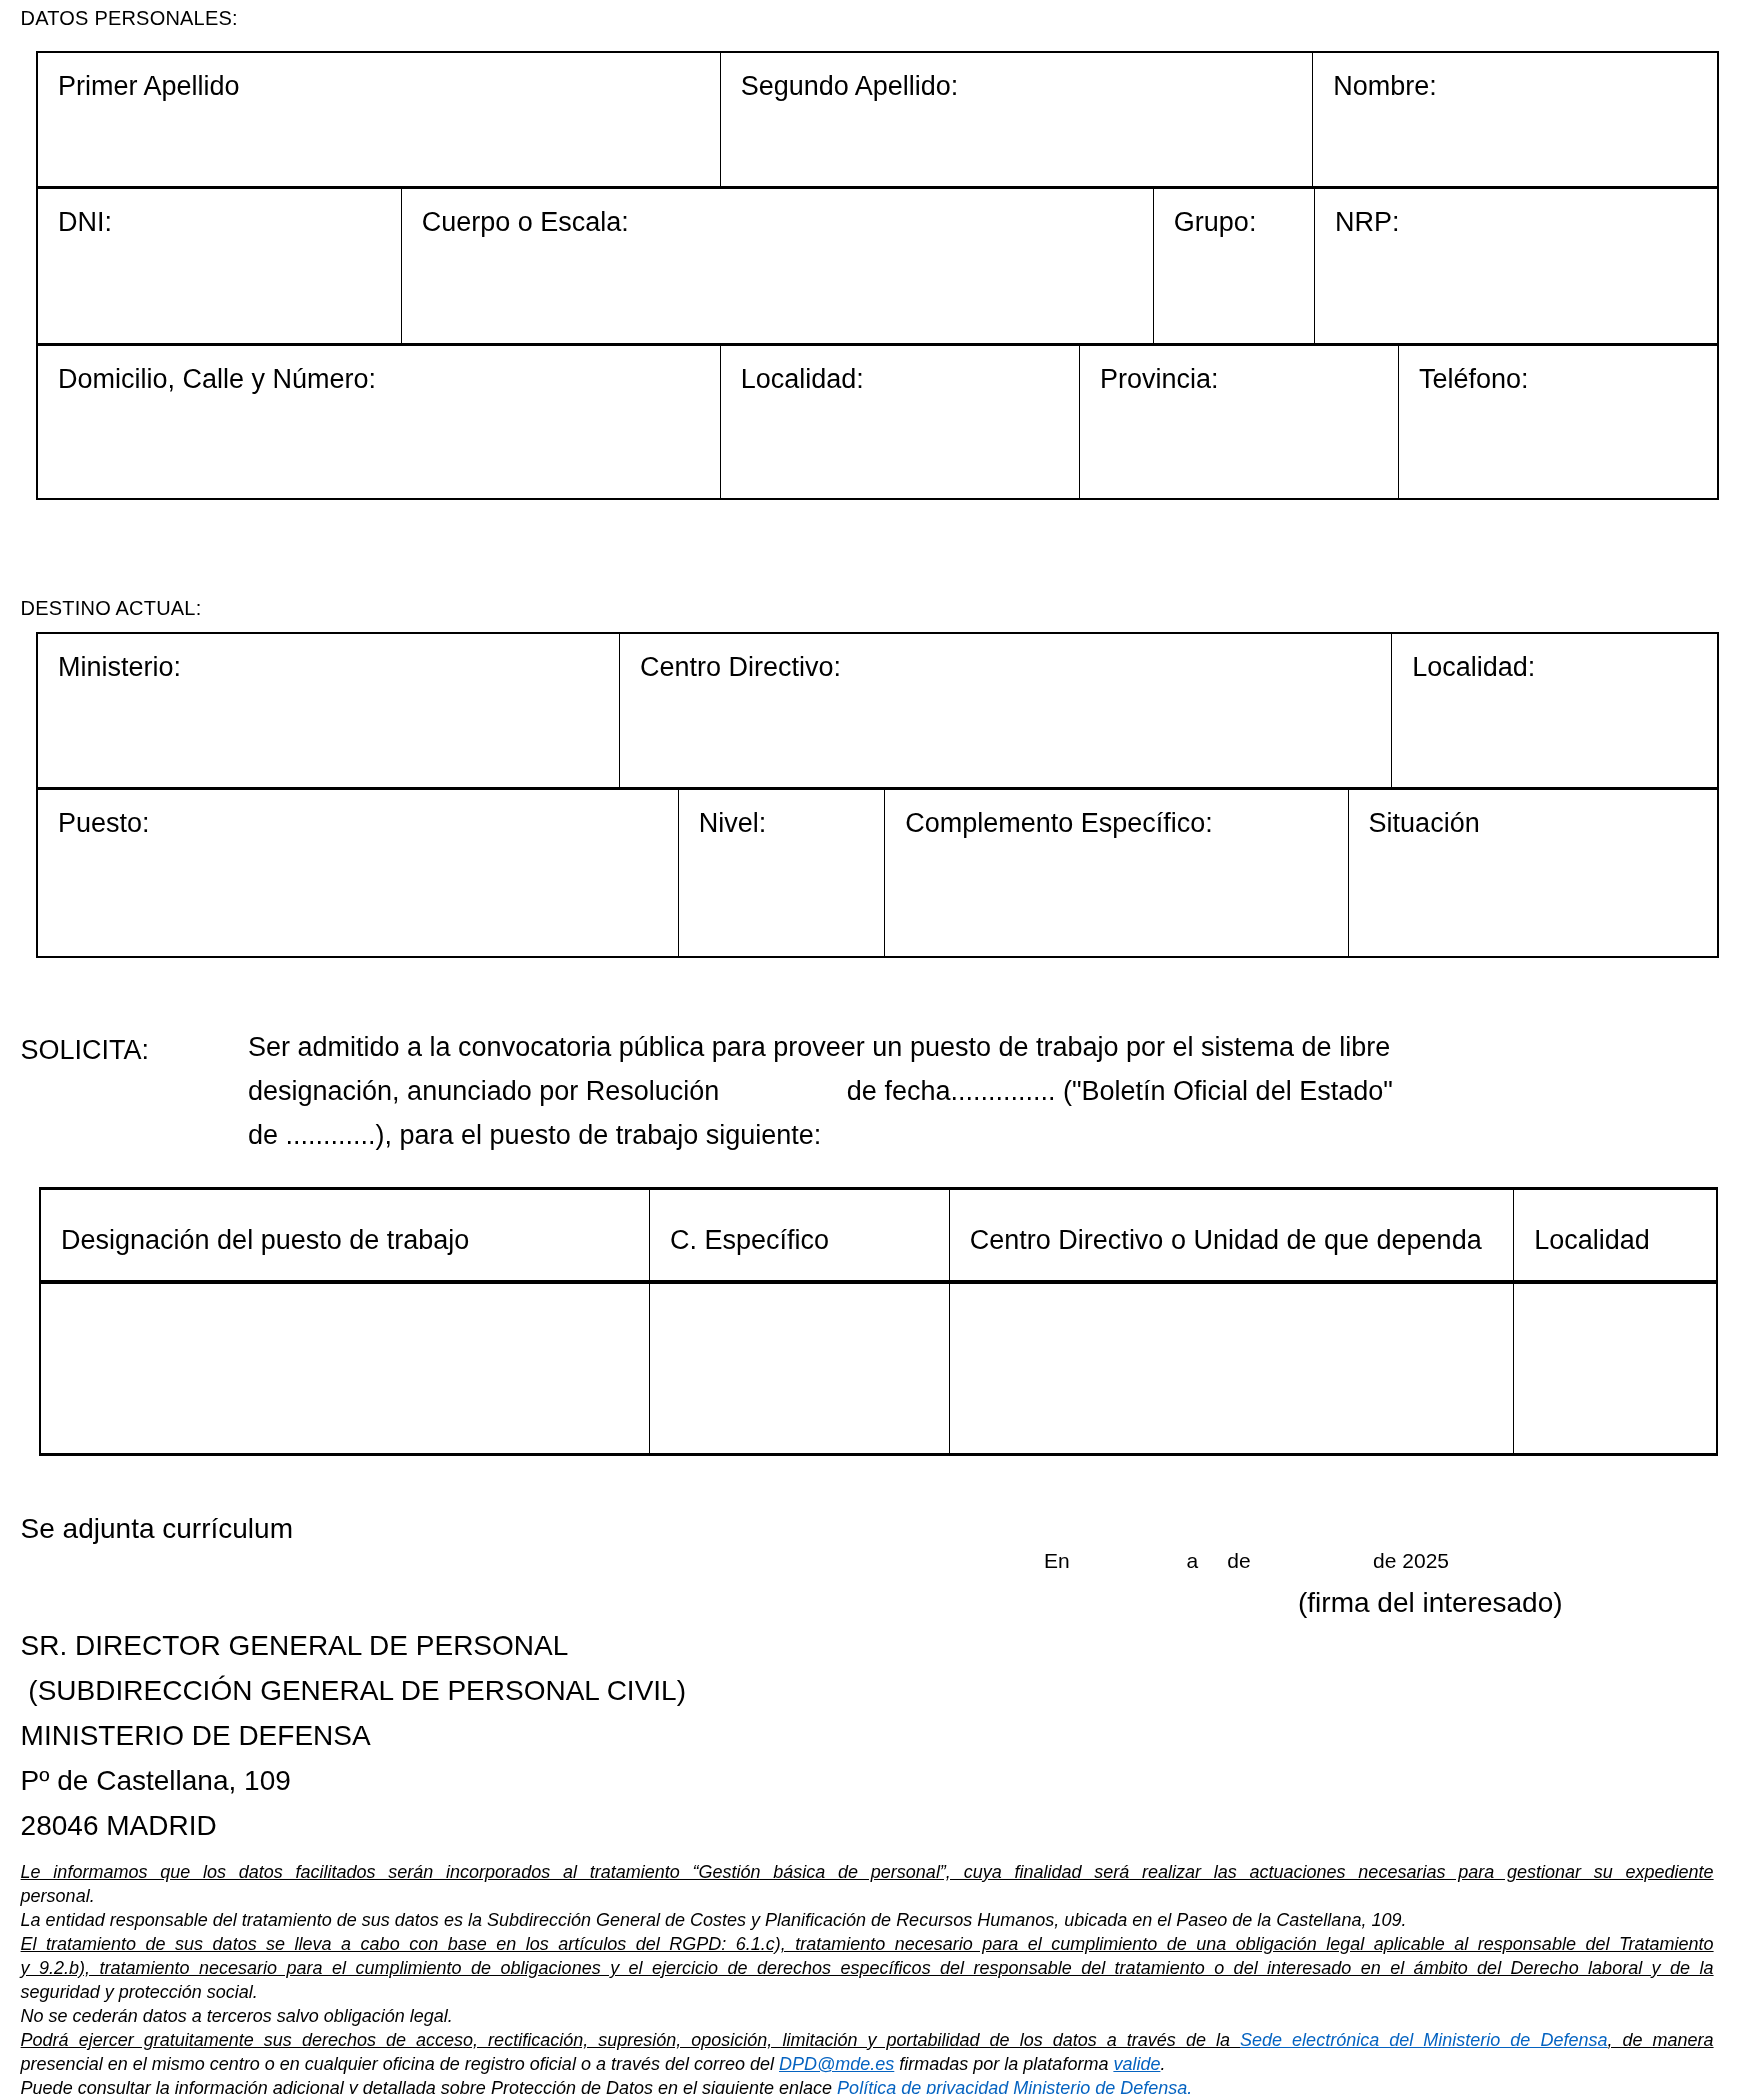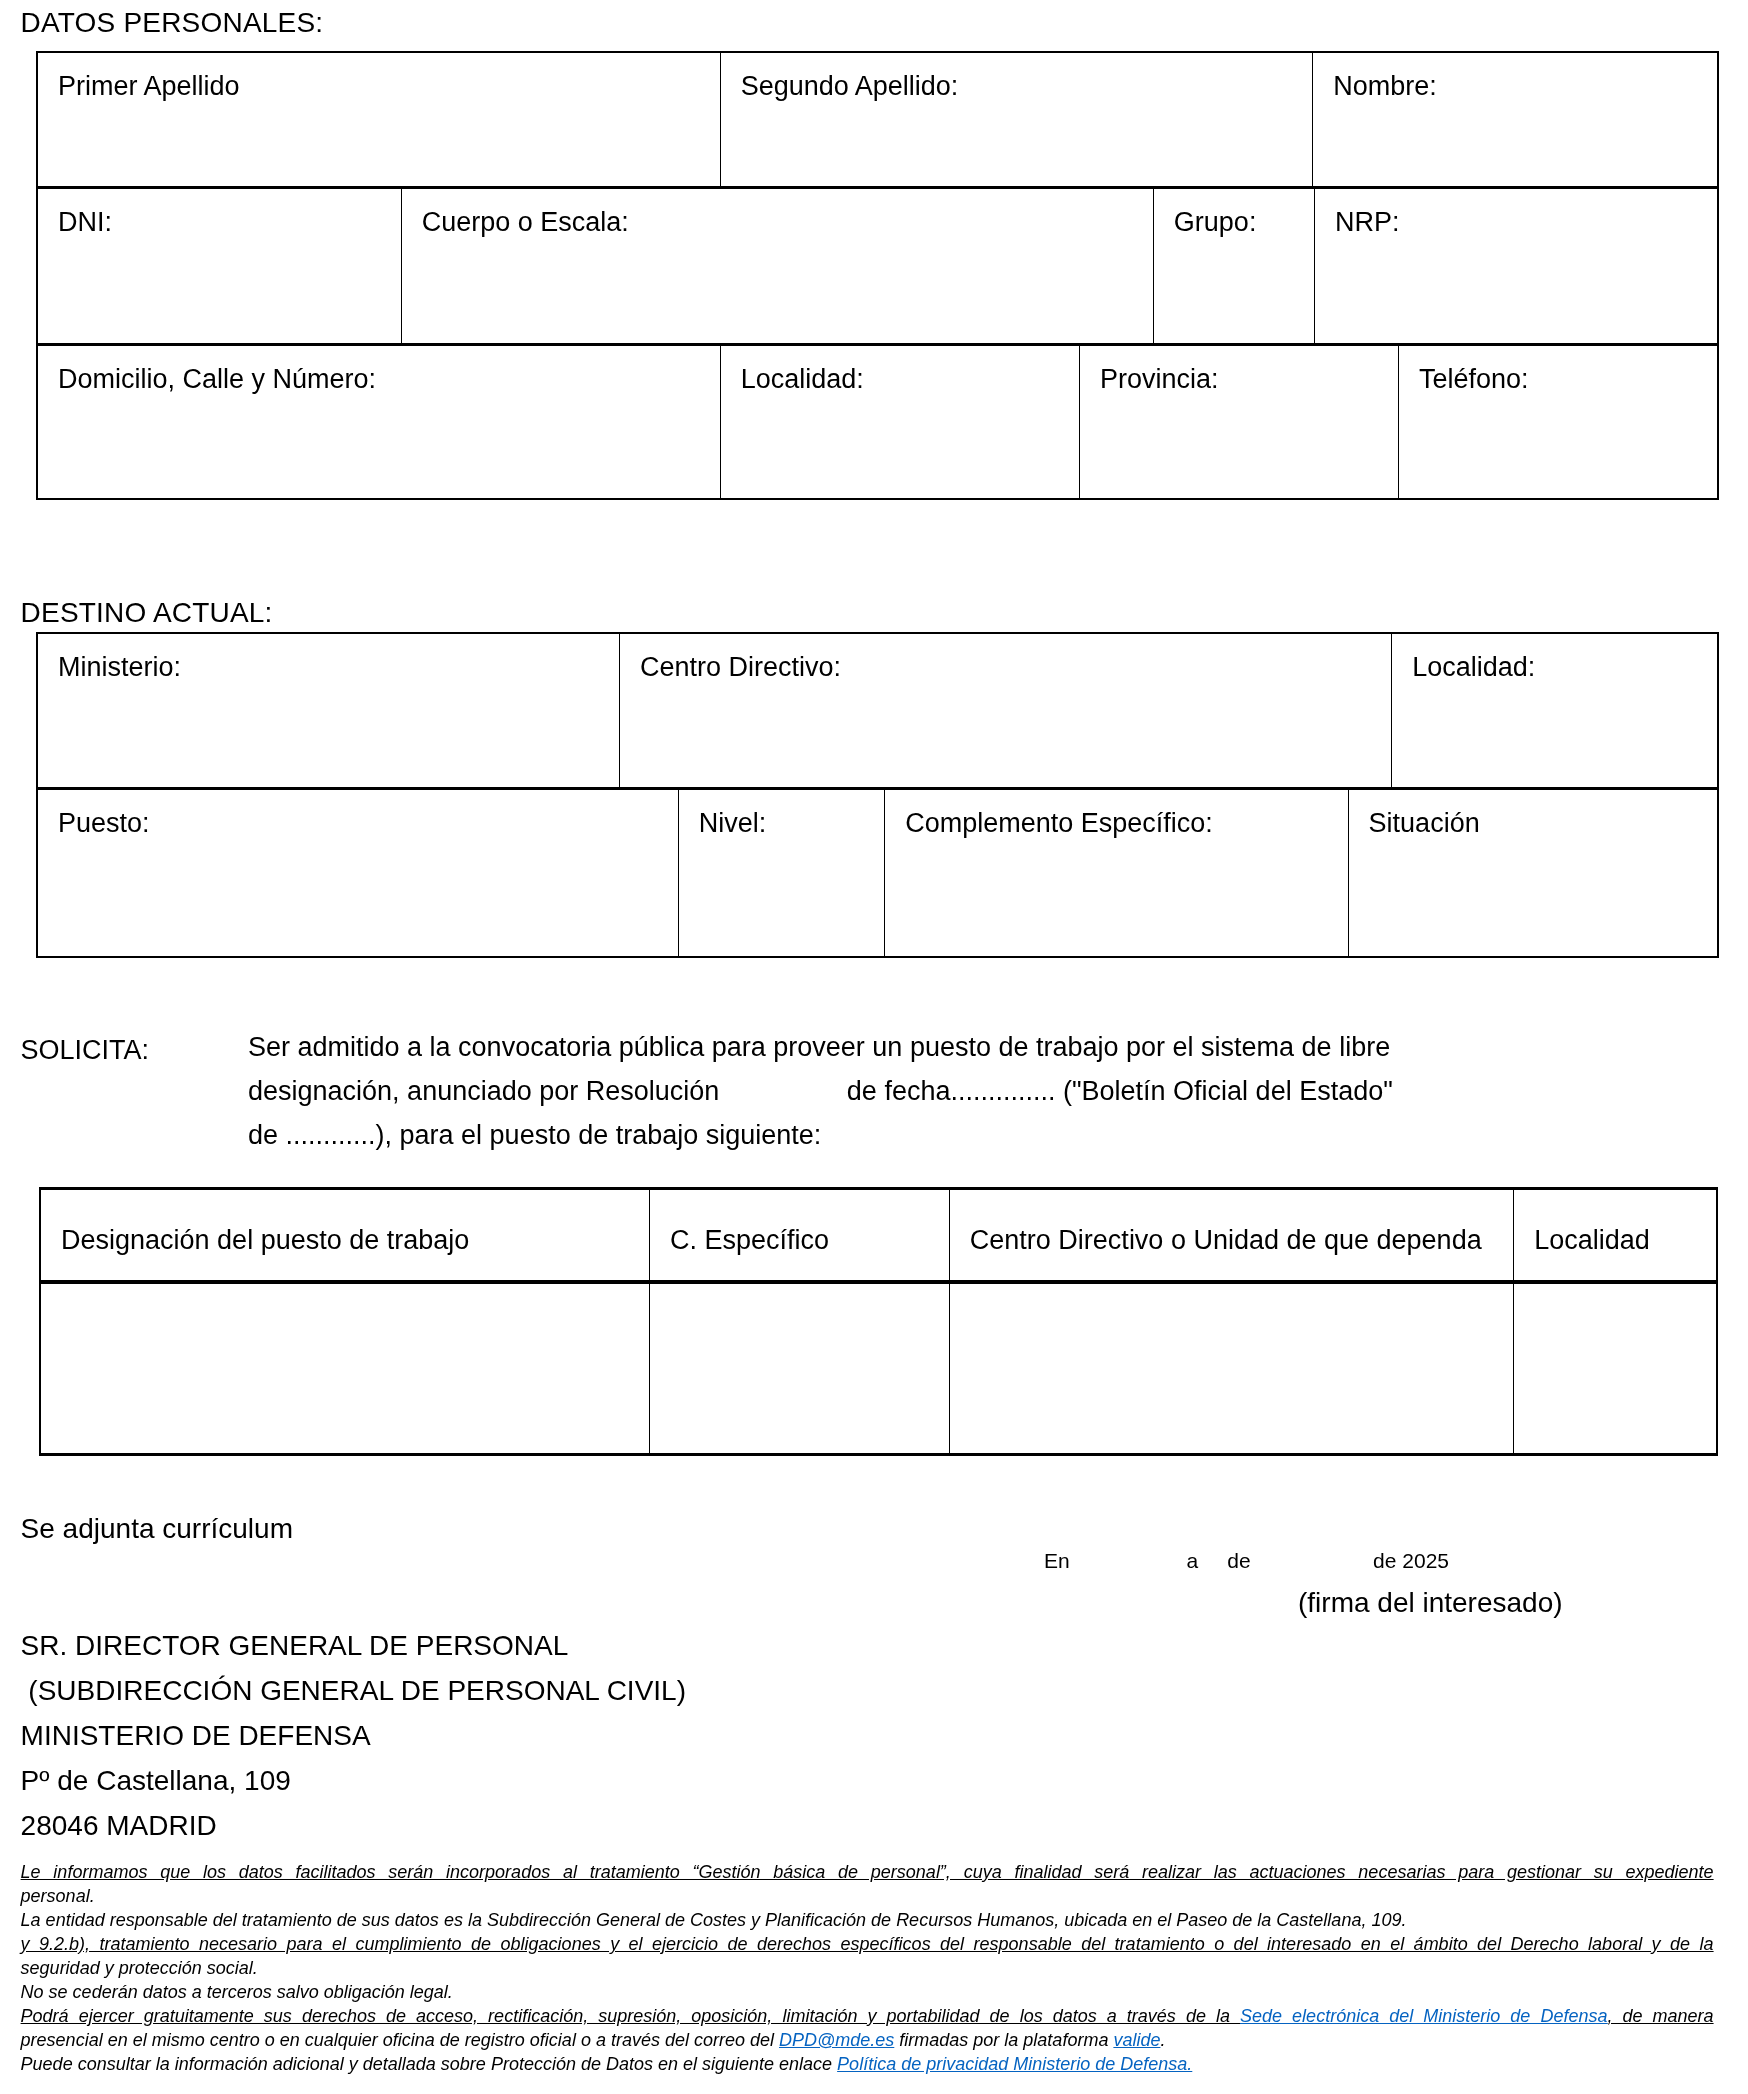--- a/index.html
+++ b/index.html
@@ -3,21 +3,21 @@
 <meta charset="utf-8">
 <style>
   * { margin:0; padding:0; box-sizing:border-box; }
   html,body { background:#ffffff; }
   .page {
     position:relative; width:1748px; height:2095px; background:#fff;
     color:#000; font-family:"Liberation Sans","DejaVu Sans",sans-serif;
     overflow:hidden;
   }
   .abs { position:absolute; }
-  .h1 { font-size:28px; letter-spacing:0.2px; }
+  .h1 { font-size:20px; letter-spacing:0.2px; }
   .tbl { position:absolute; border:2.5px solid #000; background:#fff; }
   .trow { display:flex; border-top:3.3px solid #000; }
   .trow:first-child { border-top:none; }
   .tcell { border-left:1.6px solid #000; padding:18px 6.6px 0 20px; font-size:27px; }
   .tcell:first-child { border-left:none; }
   .tbl3 { border-top-width:3.3px; border-bottom-width:3.3px; }
   .hrow .tcell { display:flex; align-items:center; padding-top:12px; line-height:1.18; }
   .brow { border-top:4.1px solid #000; }
   .sline { font-size:27px; line-height:44px; white-space:pre; }
   .aline { font-size:28px; line-height:45px; white-space:pre; }
@@ -109,20 +109,21 @@
       <div class="aline"> (SUBDIRECCIÓN GENERAL DE PERSONAL CIVIL)</div>
       <div class="aline">MINISTERIO DE DEFENSA</div>
       <div class="aline">Pº de Castellana, 109</div>
       <div class="aline">28046 MADRID</div>
     </div>
 
   <div class="abs legal" style="left:20.6px;top:1860px;width:1693px">
       <div class="legal-line just"><span>Le informamos que los datos facilitados serán incorporados al tratamiento “Gestión básica de personal”, cuya finalidad será realizar las actuaciones necesarias para gestionar su expediente</span></div>
       <div class="legal-line"><span>personal.</span></div>
       <div class="legal-line"><span>La entidad responsable del tratamiento de sus datos es la Subdirección General de Costes y Planificación de Recursos Humanos, ubicada en el Paseo de la Castellana, 109.</span></div>
+      <div class="legal-line just"><span>El tratamiento de sus datos se lleva a cabo con base en los artículos del RGPD: 6.1.c), tratamiento necesario para el cumplimiento de una obligación legal aplicable al responsable del Tratamiento</span></div>
       <div class="legal-line just"><span>y 9.2.b), tratamiento necesario para el cumplimiento de obligaciones y el ejercicio de derechos específicos del responsable del tratamiento o del interesado en el ámbito del Derecho laboral y de la</span></div>
       <div class="legal-line"><span>seguridad y protección social.</span></div>
       <div class="legal-line"><span>No se cederán datos a terceros salvo obligación legal.</span></div>
       <div class="legal-line just"><span>Podrá ejercer gratuitamente sus derechos de acceso, rectificación, supresión, oposición, limitación y portabilidad de los datos a través de la </span><a class="lnk">Sede electrónica del Ministerio de Defensa</a><span>, de manera</span></div>
       <div class="legal-line"><span>presencial en el mismo centro o en cualquier oficina de registro oficial o a través del correo del </span><a class="lnk">DPD@mde.es</a><span> firmadas por la plataforma </span><a class="lnk">valide</a><span>.</span></div>
       <div class="legal-line"><span>Puede consultar la información adicional y detallada sobre Protección de Datos en el siguiente enlace </span><a class="lnk">Política de privacidad Ministerio de Defensa.</a></div>
     </div>
 
 </div>
 

